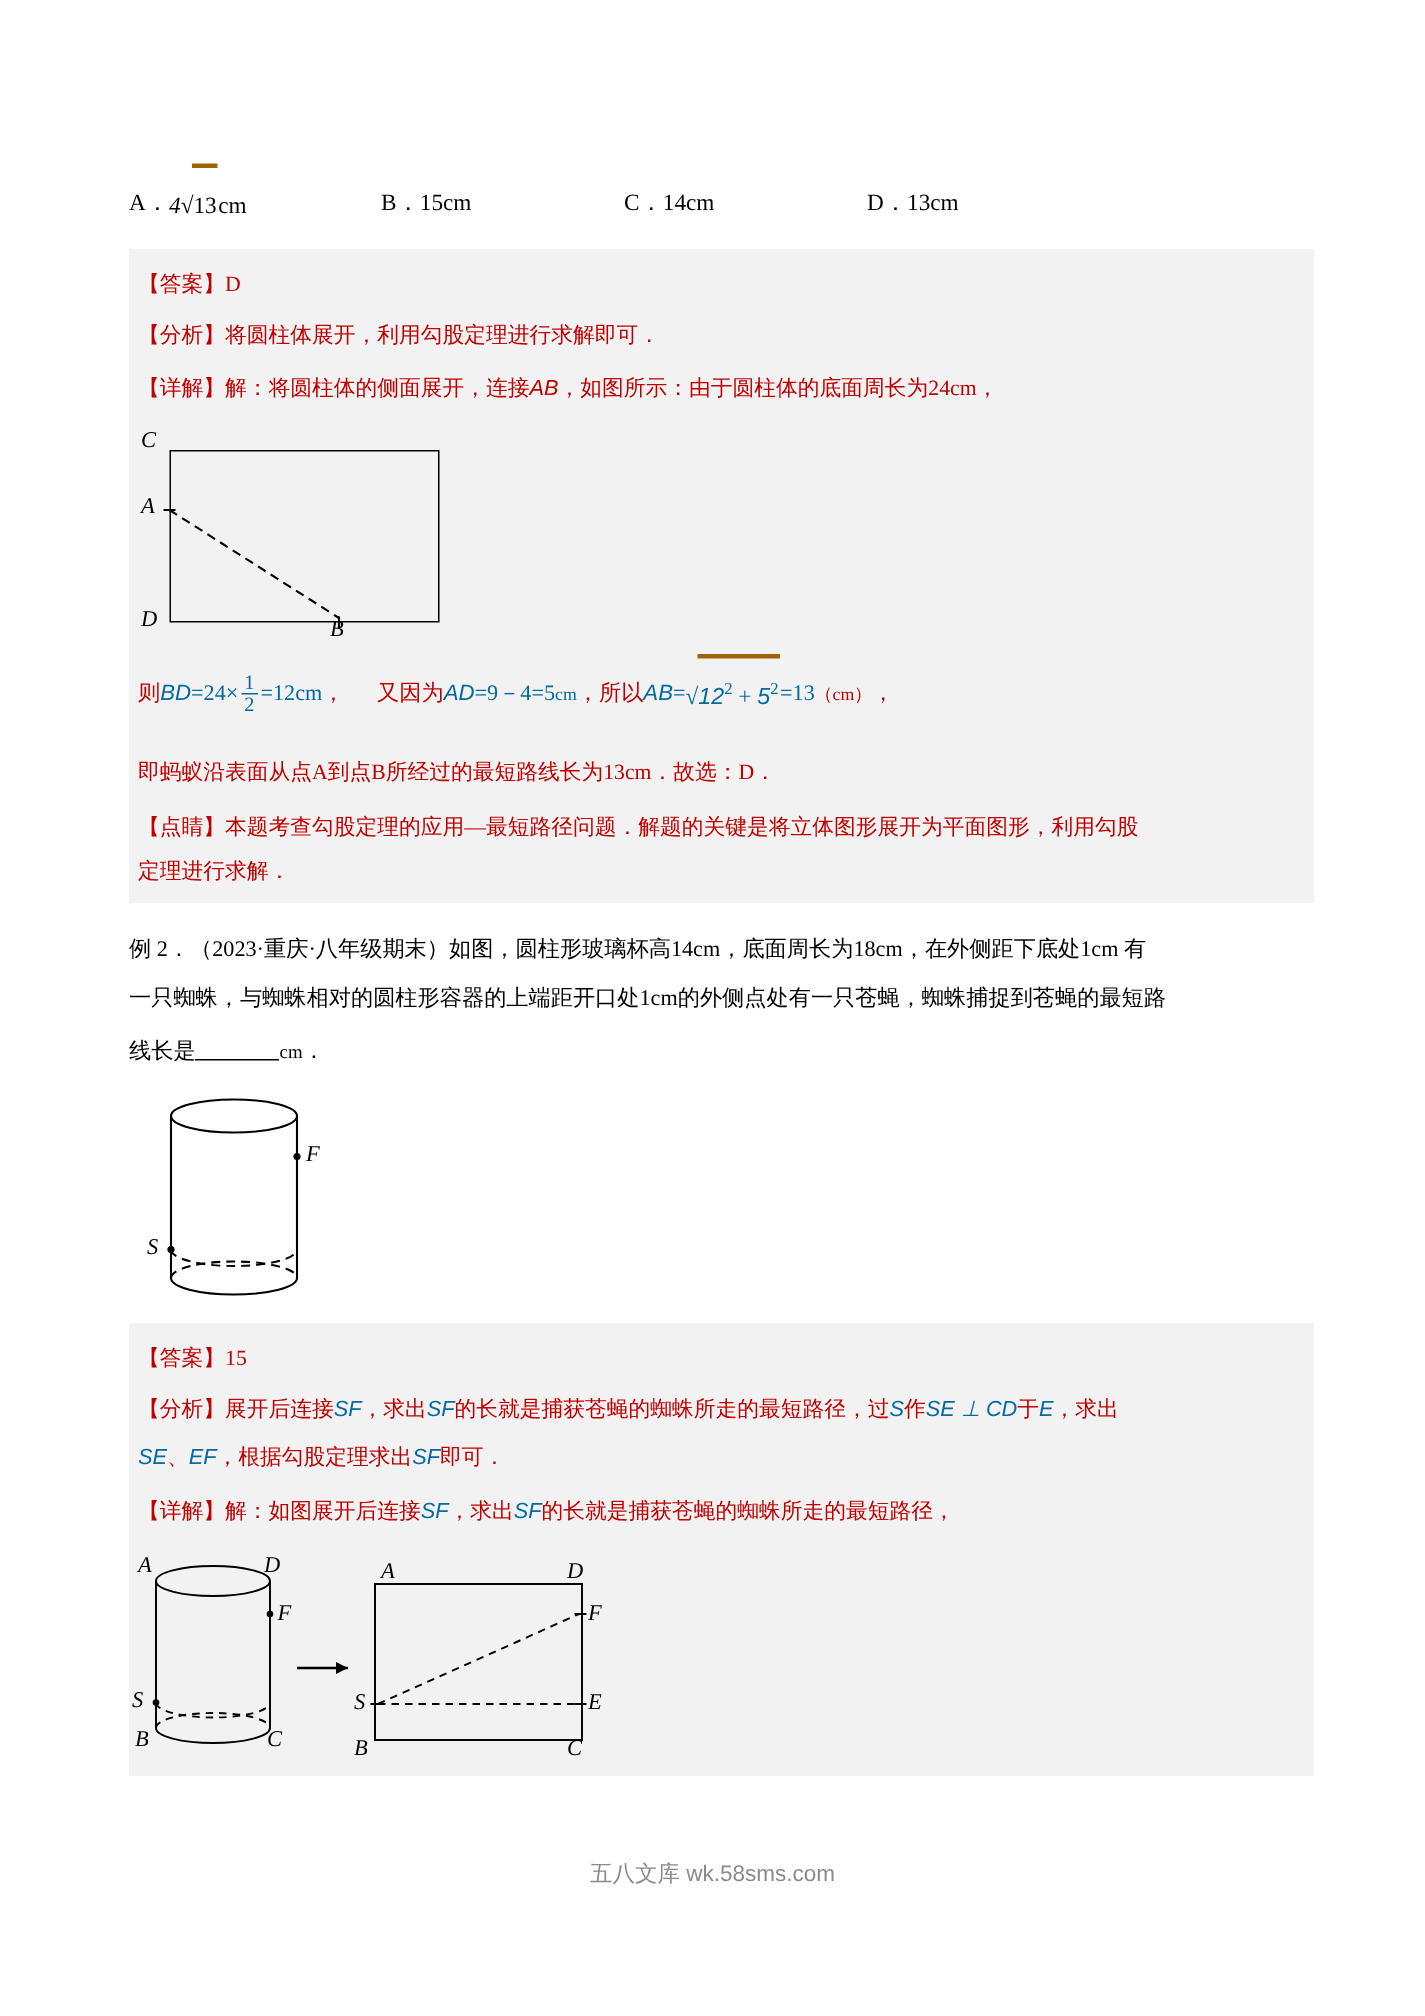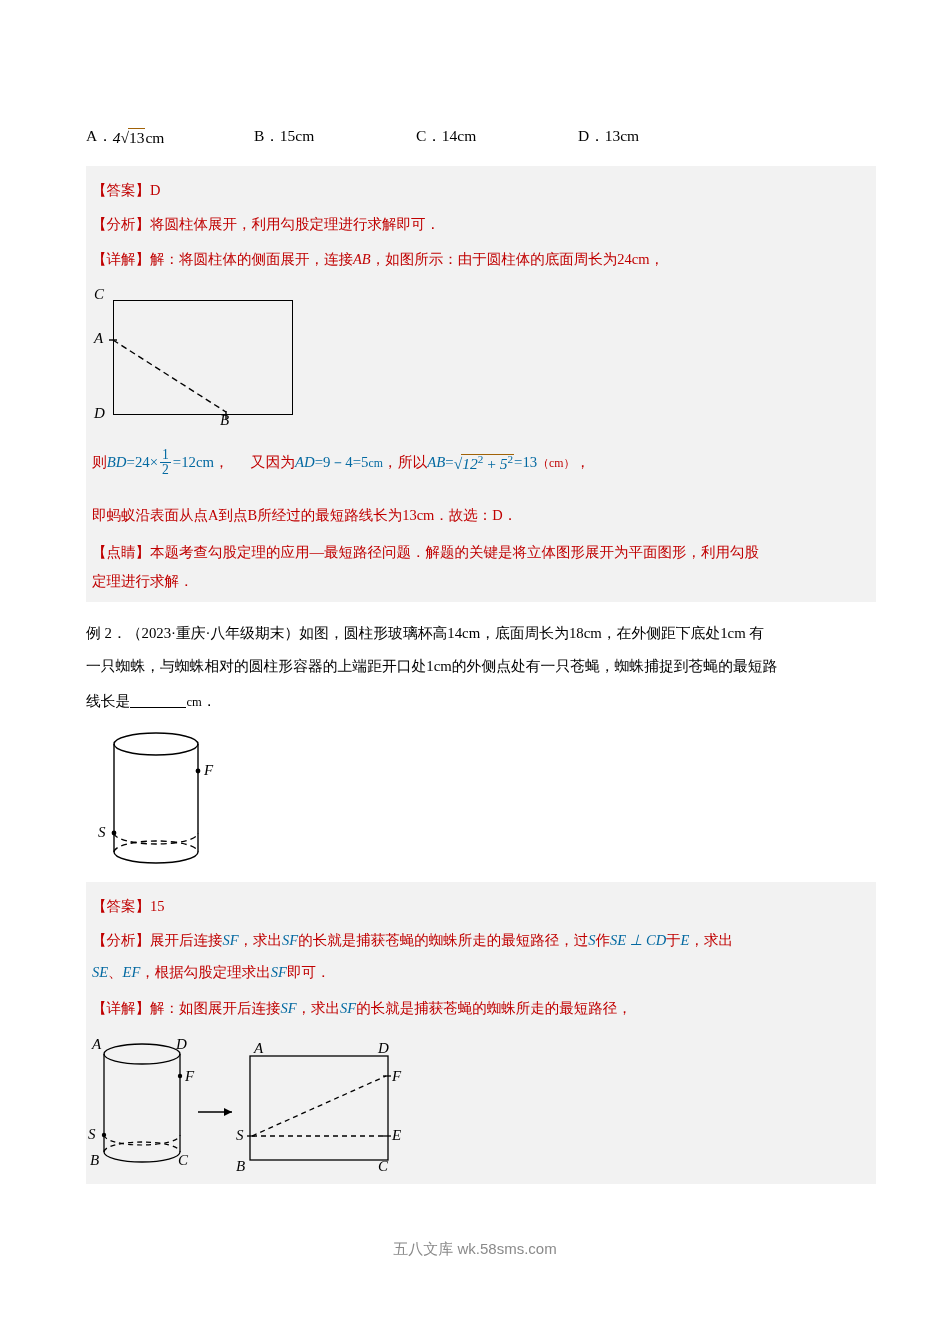--- a/index.html
+++ b/index.html
@@ -46,22 +46,22 @@
 
   .sqrt-wrap {
     display: inline-block;
     position: relative;
     font-style: italic;
     font-size: 15.5px;
     vertical-align: -2px;
   }
   .sqrt-sym { font-style: normal; }
   .radicand {
-    border-top: 1px solid #a16207;
-    padding: 0 1px 0 1px;
+    border-top: 3px solid #a16207;
+    padding: 17px 1px 0 1px;
     margin-left: -1px;
     font-style: normal;
   }
 
   
   .greybox {
     position: absolute;
     background: #f2f2f2;
     left: 86px;
     width: 790px;
@@ -120,21 +120,21 @@
   }
 
   
   .para {
     position: absolute;
     font-size: 14.8px;
     line-height: 1.55;
     color: #000;
   }
 
-  .it { font-style: italic; font-family: Liberation Serif, serif; }
+  .it { font-style: italic; font-family: Liberation Sans, sans-serif; }
   .sup { font-size: 0.72em; vertical-align: super; }
 
   .frac {
     display: inline-block;
     vertical-align: -0.55em;
     text-align: center;
     font-size: 0.92em;
     line-height: 1.05;
     margin: 0 2px;
   }

